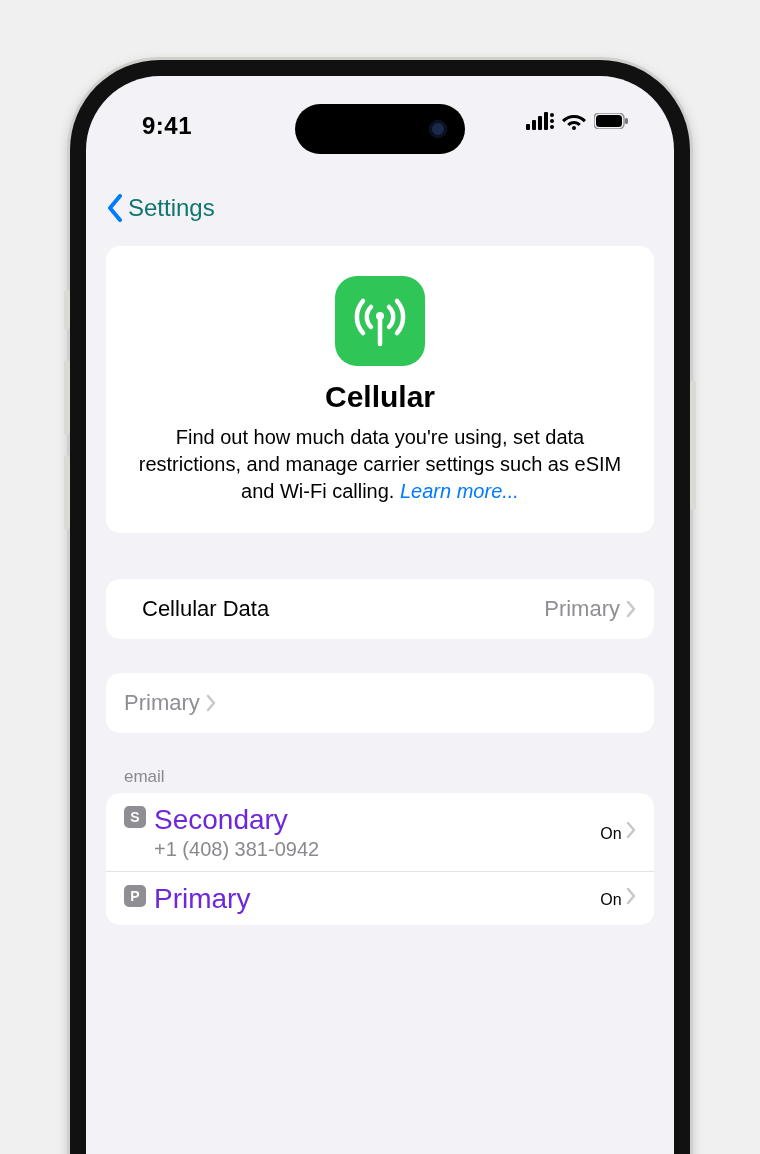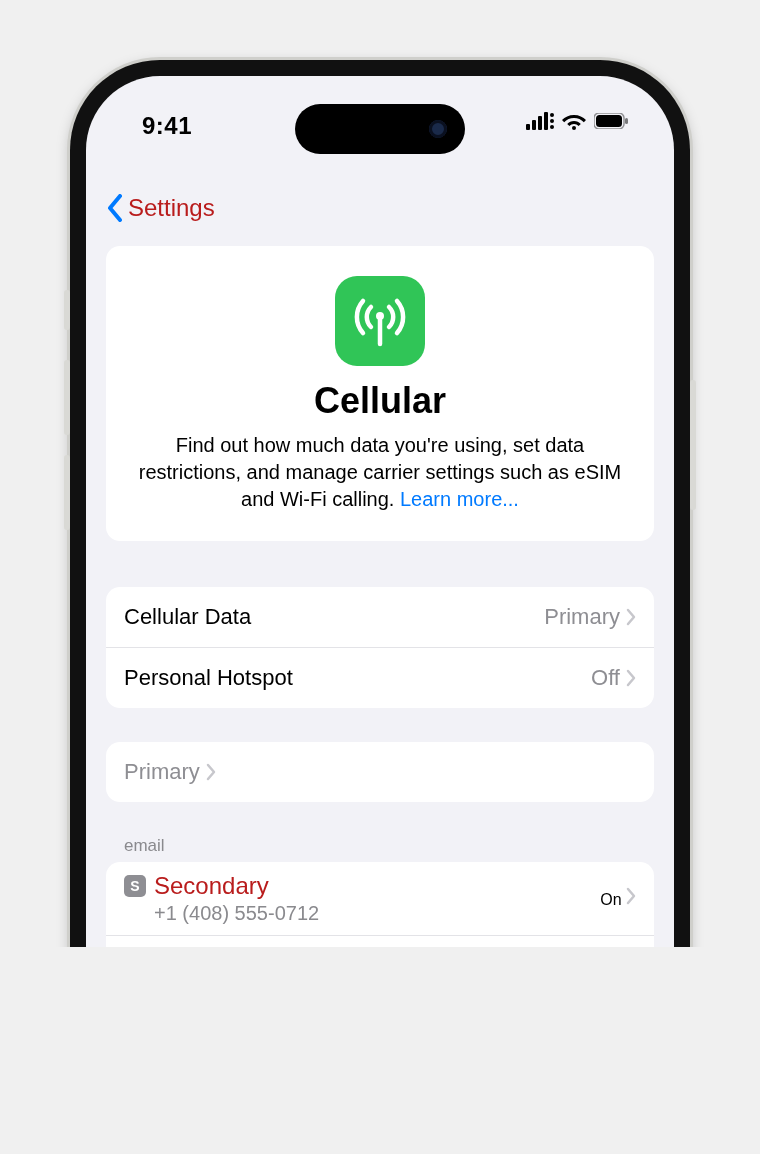--- a/index.html
+++ b/index.html
@@ -1,17 +1,17 @@
 <!DOCTYPE html>
 <html><head>
 <meta charset="utf-8">
 <style>
   * { box-sizing: border-box; margin: 0; padding: 0; }
   html, body { width: 760px; height: 1154px; background: #f0f0f0; font-family: -apple-system, "Helvetica Neue", Helvetica, Arial, sans-serif; }
-  .stage { position: relative; width: 760px; height: 947px; overflow: hidden; }
+  .stage { position: relative; width: 760px; height: 1154px; overflow: hidden; }
 
   
   .phone {
     position: absolute;
     left: 70px; top: 60px;
     width: 620px; height: 1300px;
     background: #111;
     border-radius: 90px;
     box-shadow: 0 0 0 3px #cfcfcb, 0 4px 14px rgba(0,0,0,0.25);
   }
@@ -37,60 +37,60 @@
   .island .cam { position:absolute; right:18px; top:50%; transform:translateY(-50%);
     width:18px; height:18px; border-radius:50%; background:#1a2a4a; box-shadow: inset 0 0 0 3px #0a1020; }
 
   
   .statusbar { position:absolute; top:0; left:0; right:0; height:90px; }
   .statusbar .time { position:absolute; left:56px; top:36px; font-size:24px; font-weight:600; letter-spacing:0.5px; color:#000; }
   .status-right { position:absolute; right:46px; top:36px; display:flex; align-items:center; gap:8px; }
   .status-right svg { display:block; }
 
   
-  .navback { position:absolute; top:118px; left:20px; display:flex; align-items:center; gap:4px; color:#b91c1c; font-size:24px; }
+  .navback { position:absolute; top:118px; left:20px; display:flex; align-items:center; gap:4px; color:#0f766e; font-size:24px; }
   .navback .chev { width:18px; height:28px; }
 
   .content { position:absolute; top:170px; left:0; right:0; bottom:0; padding: 0 20px 40px 20px; overflow:hidden; }
 
   .card { background:#fff; border-radius:14px; }
   .hero { padding: 30px 24px 28px 24px; text-align:center; margin-top:0; }
   .hero .iconwrap {
     width:90px; height:90px; margin:0 auto 14px auto; border-radius:22px;
     background:#30c557; display:flex; align-items:center; justify-content:center;
   }
-  .hero h1 { font-size:36px; font-weight:700; color:#000; margin-bottom:10px; }
+  .hero h1 { font-size:30px; font-weight:700; color:#000; margin-bottom:10px; }
   .hero p { font-size:20px; line-height:1.35; color:#000; }
-  .hero p .link { color:#007aff; }
+  .hero p .link { color:#007aff;font-style:italic; }
 
   .group { margin-top: 46px; }
   .group + .group { margin-top: 34px; }
 
   .row {
     display:flex; align-items:center; justify-content:space-between;
     padding: 17px 18px; min-height:56px;
   }
   .row + .row { border-top:1px solid #e3e3e7; }
-  .row .label { font-size:22px; color:#000; }
+  .row .label { font-size:22px; color:#000;margin-left:18px; }
   .row .value { font-size:22px; color:#8e8e93; margin-right:6px; }
   .row .right { display:flex; align-items:center; }
   .chevron-r { width:10px; height:18px; }
 
   .footnote { font-size:17px; color:#8a8a8e; padding: 10px 18px 0 18px; line-height:1.35; }
   .grouphdr { font-size:17px; color:#8a8a8e; padding: 0 18px 6px 18px; }
 
   .simrow { display:flex; align-items:center; justify-content:space-between; padding: 10px 18px; }
   .simrow + .simrow { border-top:1px solid #e3e3e7; }
   .simleft { display:flex; align-items:flex-start; gap:8px; }
   .simbadge {
     width:22px; height:22px; border-radius:5px; background:#8e8e93;
     color:#fff; font-size:14px; font-weight:700; display:flex; align-items:center; justify-content:center;
     margin-top:3px; flex-shrink:0;
   }
-  .simtext .name { font-size:24px; color:#b91c1c; line-height:1.2; }
+  .simtext .name { font-size:28px; color:#6d28d9; line-height:1.2; }
   .simtext .num { font-size:20px; color:#8a8a8e; line-height:1.2; }
 </style>
 </head>
 <body>
 
 <div class="stage">
   <div class="phone">
     <div class="btn-side btn-mute"></div>
     <div class="btn-side btn-vol1"></div>
     <div class="btn-side btn-vol2"></div>
@@ -165,29 +165,20 @@
           <div class="card">
             <div class="row">
               <span class="label">Cellular Data</span>
               <span class="right">
                 <span class="value">Primary</span>
                 <svg class="chevron-r" viewBox="0 0 10 18">
                     <polyline points="2,2 8,9 2,16" fill="none" stroke="#c7c7cc" stroke-width="2.5" stroke-linecap="round" stroke-linejoin="round"></polyline>
                   </svg>
               </span>
             </div>
-            <div class="row">
-              <span class="label">Personal Hotspot</span>
-              <span class="right">
-                <span class="value">Off</span>
-                <svg class="chevron-r" viewBox="0 0 10 18">
-                    <polyline points="2,2 8,9 2,16" fill="none" stroke="#c7c7cc" stroke-width="2.5" stroke-linecap="round" stroke-linejoin="round"></polyline>
-                  </svg>
-              </span>
-            </div>
           </div>
         </div>
 
         <div class="group">
           <div class="card">
             <div class="row">
               <span class="right">
                 <span class="value">Primary</span>
                 <svg class="chevron-r" viewBox="0 0 10 18">
                     <polyline points="2,2 8,9 2,16" fill="none" stroke="#c7c7cc" stroke-width="2.5" stroke-linecap="round" stroke-linejoin="round"></polyline>
@@ -198,21 +189,21 @@
         </div>
 
         <div class="group">
           <div class="grouphdr">email</div>
           <div class="card">
             <div class="simrow">
               <div class="simleft">
                 <div class="simbadge">S</div>
                 <div class="simtext">
                   <div class="name">Secondary</div>
-                  <div class="num">+1 (408) 555-0712</div>
+                  <div class="num">+1 (408) 381-0942</div>
                 </div>
               </div>
               <span class="right">
                 <span class="value">On</span>
                 <svg class="chevron-r" viewBox="0 0 10 18">
                     <polyline points="2,2 8,9 2,16" fill="none" stroke="#c7c7cc" stroke-width="2.5" stroke-linecap="round" stroke-linejoin="round"></polyline>
                   </svg>
               </span>
             </div>
             <div class="simrow">

